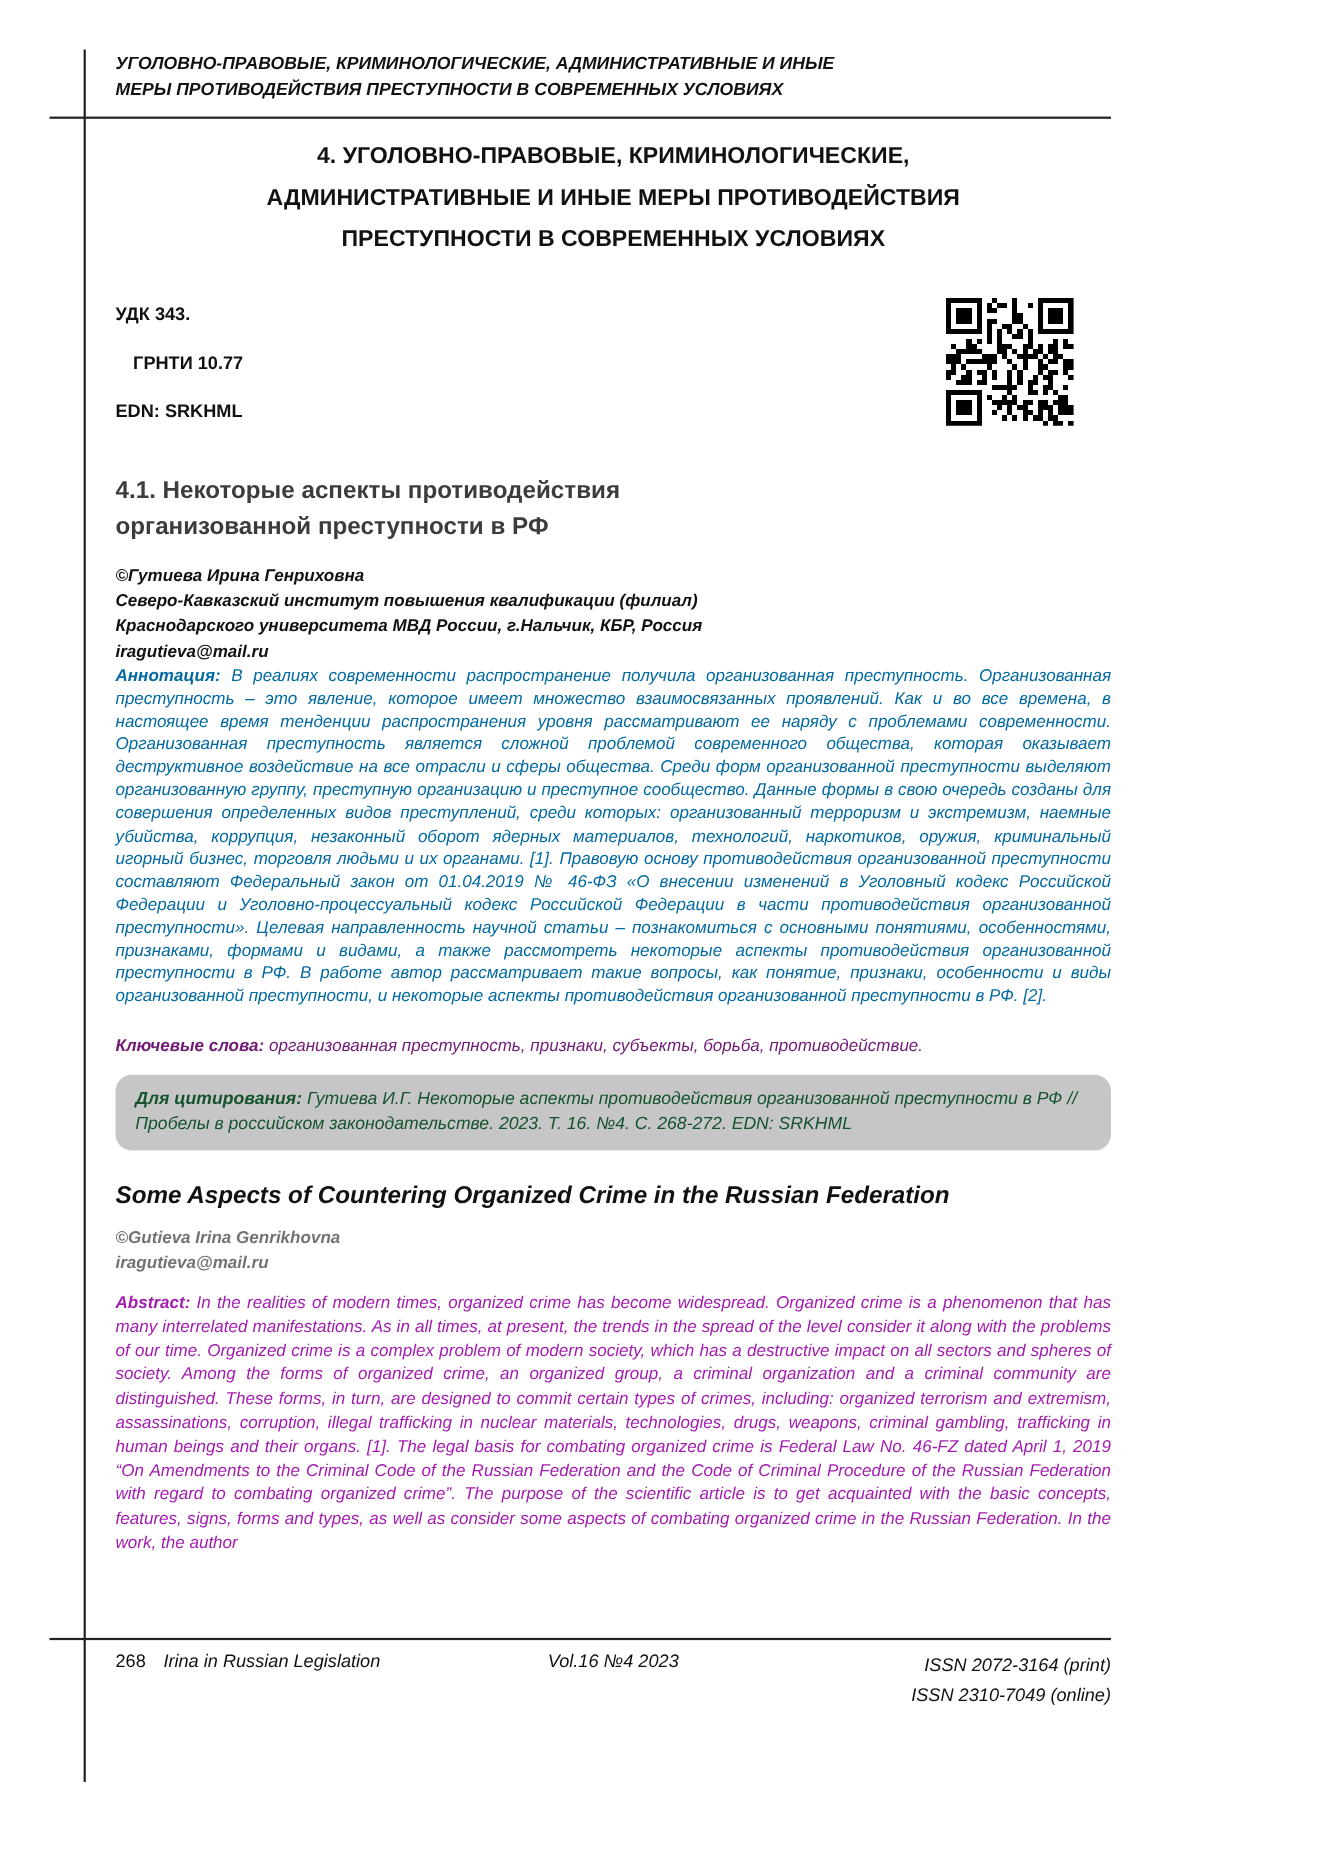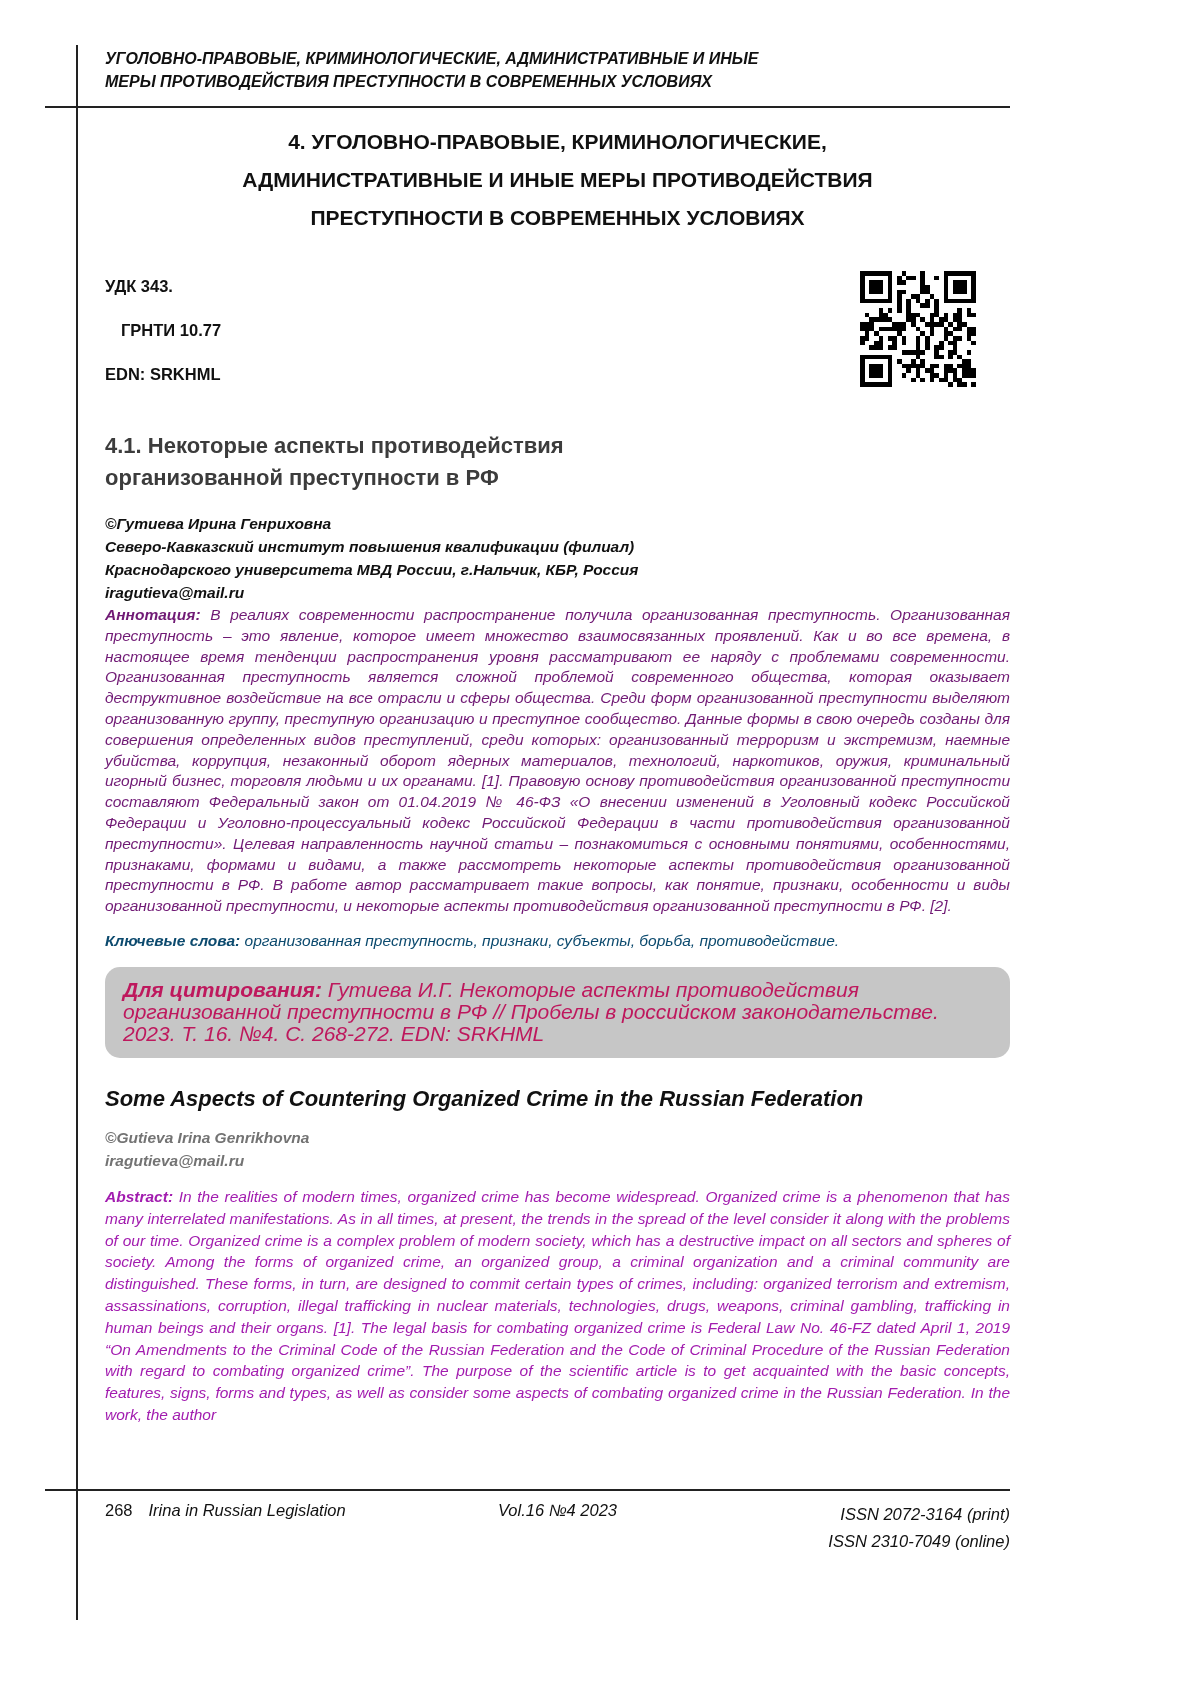--- a/index.html
+++ b/index.html
@@ -51,33 +51,33 @@
   .ru-authors {
     position:absolute; left:105px; top:512px; width:860px;
     font-weight:bold; font-style:italic; font-size:15.5px; line-height:23px;
     color:#111;
   }
 
   .flow { position:absolute; left:105px; top:605px; width:905px; }
 
   .abstract {
     font-style:italic; font-size:15.5px; line-height:20.8px;
-    text-align:justify; color:#701a75;
+    text-align:justify; color:#0369a1;
   }
   .keywords {
-    margin-top:13px;
-    font-style:italic; font-size:15.5px; line-height:21px; color:#0c4a6e;
+    margin-top:23px;
+    font-style:italic; font-size:15.5px; line-height:21px; color:#701a75;
   }
   .lbl { font-weight:bold; }
 
   .citation-box {
     margin-top:16px;
     background:#c6c6c6; border-radius:15px;
     padding:12px 22px 13px 18px;
-    font-style:italic; font-size:21px; line-height:22px; color:#be185d;
+    font-style:italic; font-size:16px; line-height:22px; color:#14532d;
   }
 
   .en-title {
     margin-top:26px;
     font-weight:bold; font-style:italic; font-size:22px; line-height:30px;
     color:#111;
   }
   .en-authors {
     margin-top:12px;
     font-weight:bold; font-style:italic; font-size:15.5px; line-height:23px;

